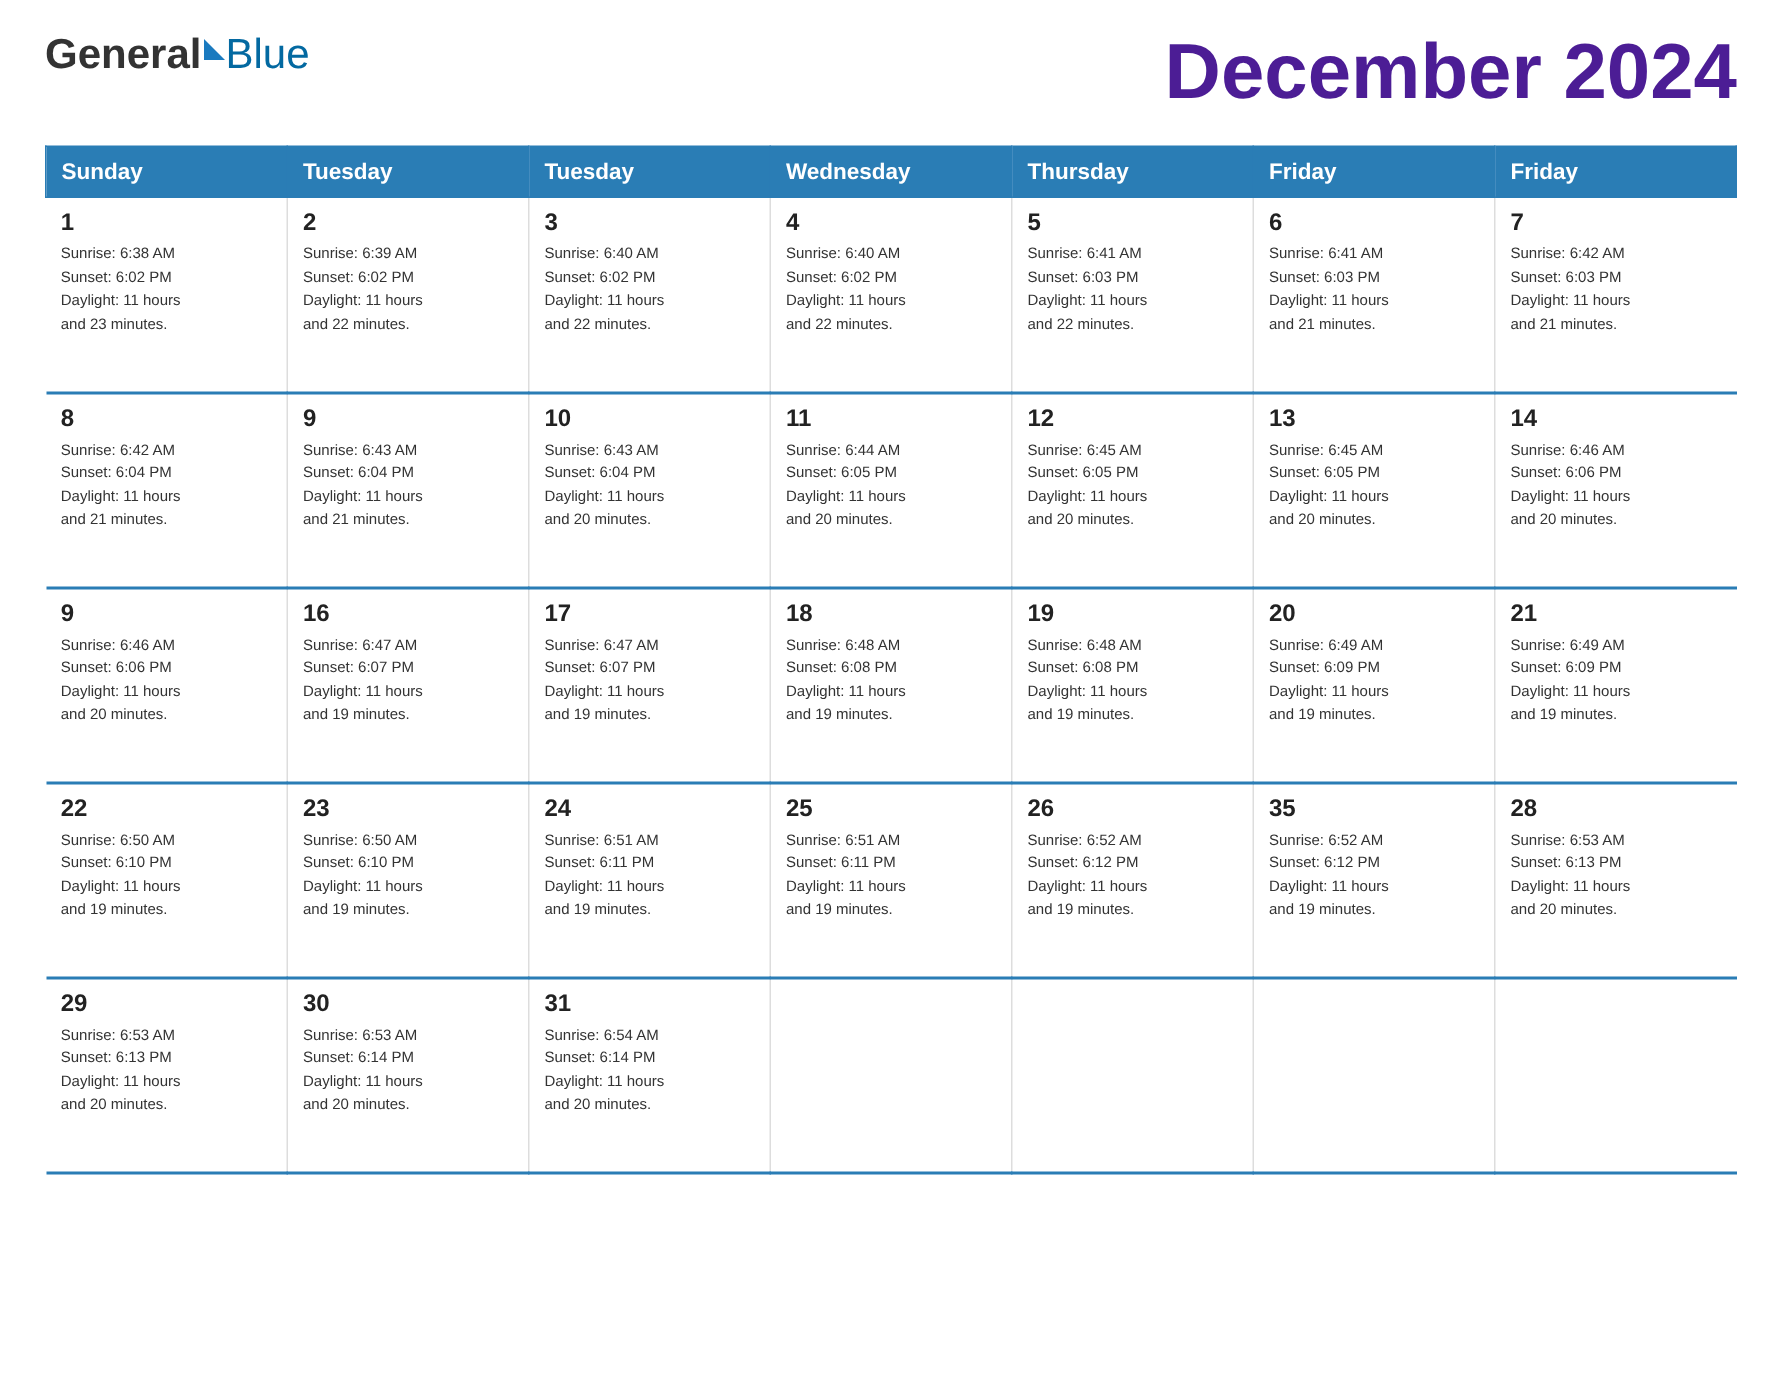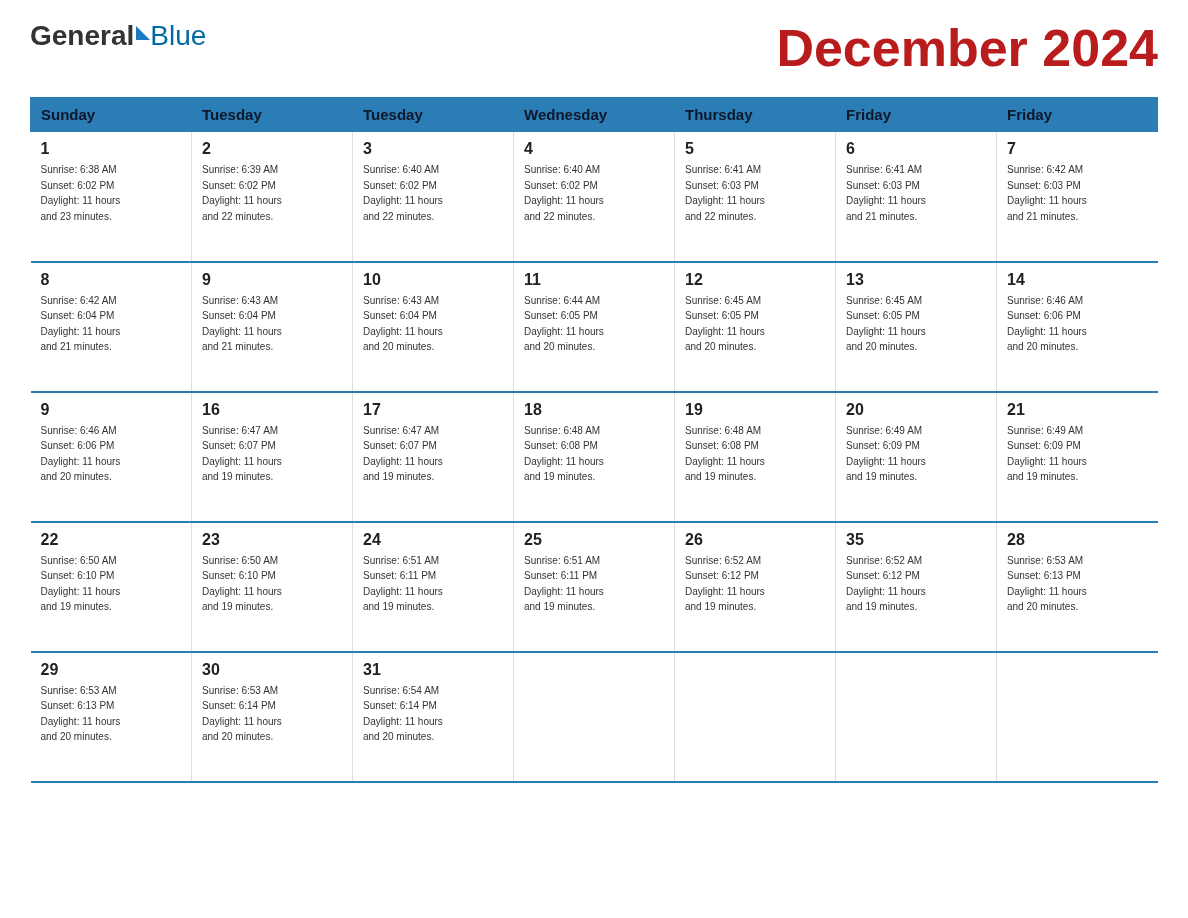--- a/index.html
+++ b/index.html
@@ -43,38 +43,38 @@
       flex-direction: row;
     }
     .logo-line1 { display: flex; align-items: center; }
     .logo-line2 { color: #0369a1; font-size: 28px; font-weight: normal; }
     .title-block {
       text-align: right;
     }
     .month-title {
       font-size: 52px;
       font-weight: bold;
-      color: #b91c1c;
+      color: #4c1d95;
       line-height: 1.1;
     }
     .location {
       font-size: 20px;
       color: #444;
       margin-top: 4px;
     }
     table {
       width: 100%;
       border-collapse: collapse;
       table-layout: fixed;
     }
     thead tr {
       background-color: #2a7db5;
     }
     thead th {
-      color: #0f172a;
+      color: #ffffff;
       font-size: 15px;
       font-weight: bold;
       padding: 8px 10px;
       text-align: left;
       border: 1px solid #2a7db5;
     }
     tbody tr {
       border-bottom: 2px solid #2a7db5;
     }
     tbody td {

